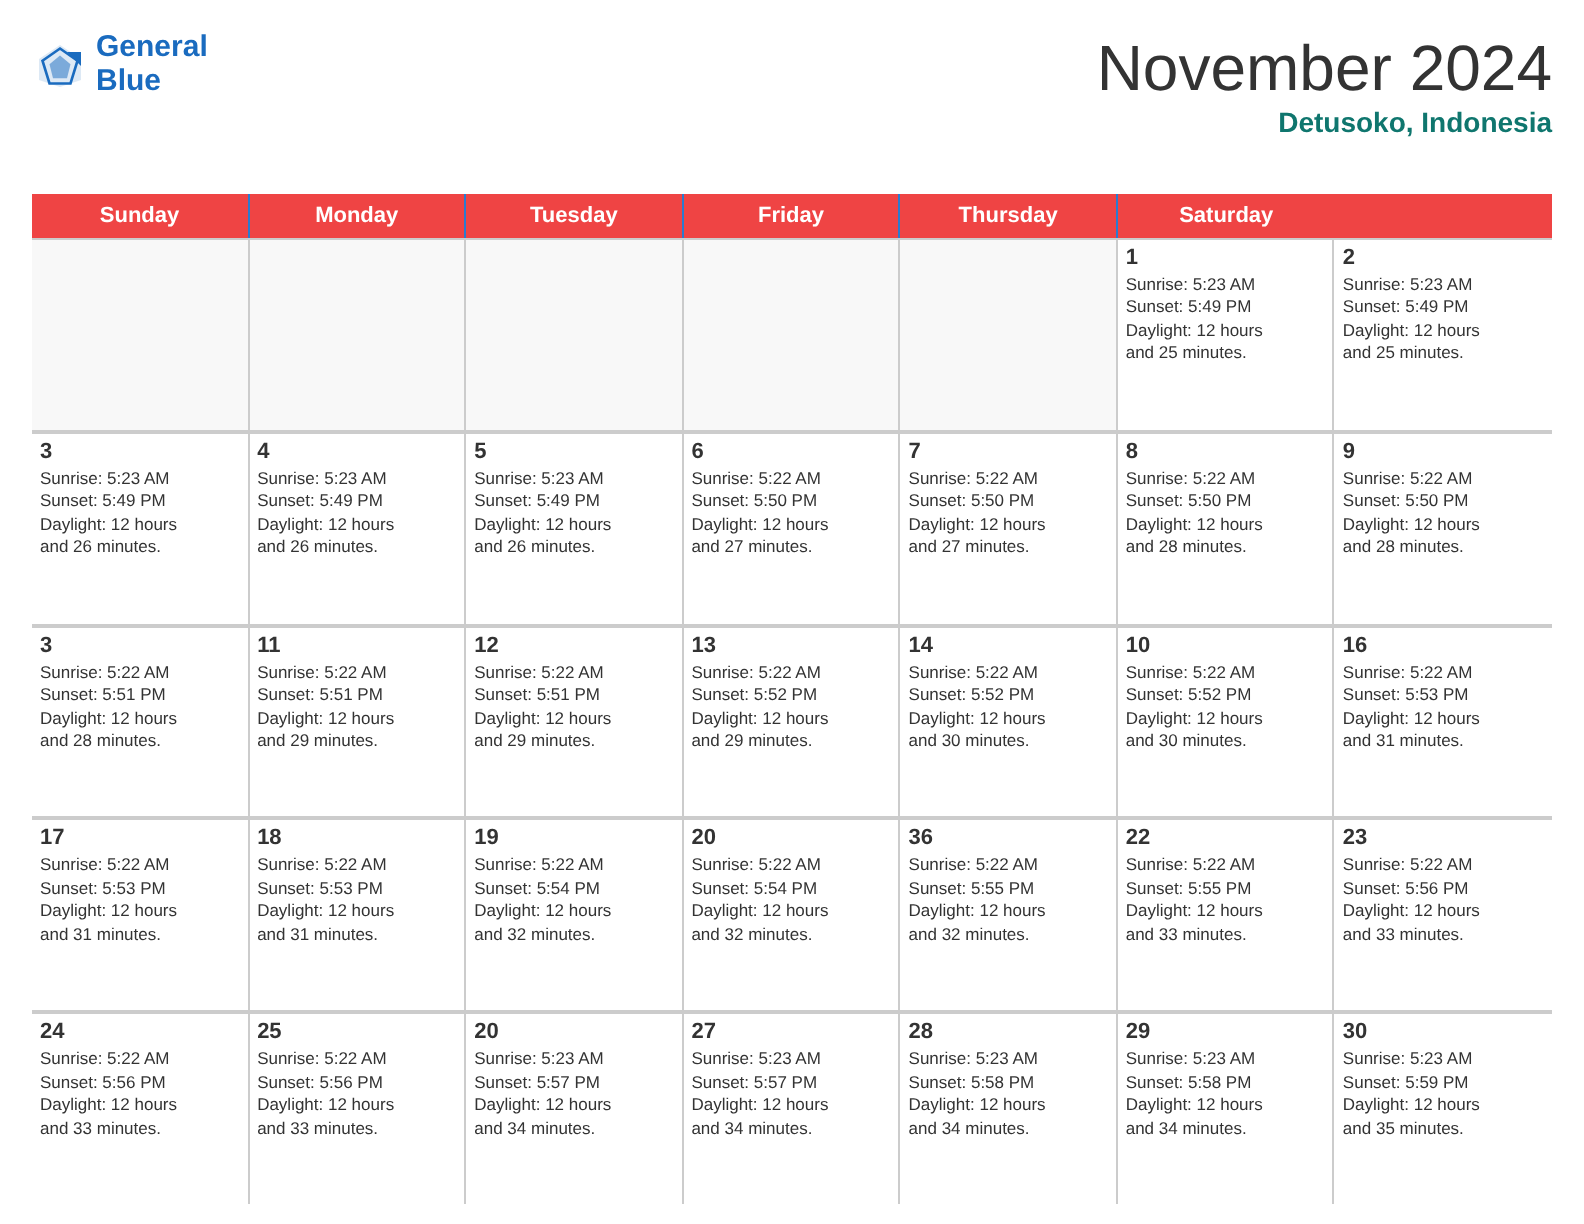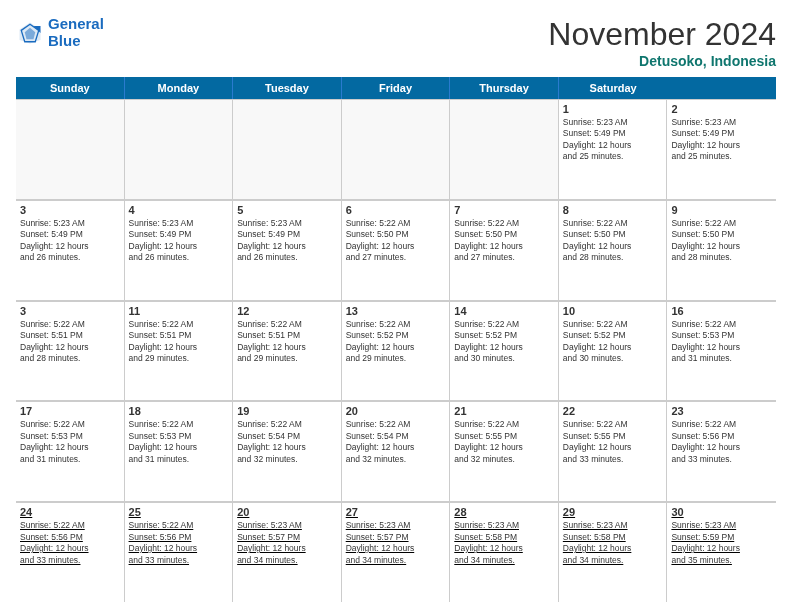--- a/index.html
+++ b/index.html
@@ -9,20 +9,21 @@
       width: 792px;
       height: 612px;
       overflow: hidden;
     }
     .page {
       width: 792px;
       height: 612px;
       padding: 16px 16px 10px 16px;
       display: flex;
       flex-direction: column;
+      gap: 20px;
     }
     .header {
       display: flex;
       justify-content: space-between;
       align-items: flex-start;
       margin-bottom: 8px;
     }
     .logo {
       display: flex;
       align-items: center;
@@ -46,21 +47,21 @@
       font-weight: bold;
     }
     .calendar {
       flex: 1;
       display: flex;
       flex-direction: column;
     }
     .cal-header {
       display: grid;
       grid-template-columns: repeat(7, 1fr);
-      background: #0369a1;
+      background: #ef4444;
     }
     .cal-header-cell {
       color: white;
       font-size: 11px;
       font-weight: bold;
       padding: 5px 4px;
       text-align: center;
       border-right: 1px solid #2a7bcf;
     }
     .cal-header-cell:last-child { border-right: none; }
@@ -68,21 +69,21 @@
       flex: 1;
       display: flex;
       flex-direction: column;
     }
     .cal-row {
       display: grid;
       grid-template-columns: repeat(7, 1fr);
       flex: 1;
       border-bottom: 1px solid #ccc;
     }
-    .cal-row:last-child { border-bottom: none; text-decoration: underline; }
+    .cal-row:last-child { border-bottom: none; }
     .cal-cell {
       border-right: 1px solid #ccc;
       border-top: 1px solid #ccc;
       padding: 3px 4px;
       font-size: 9px;
       color: #333;
       vertical-align: top;
       min-height: 0;
       overflow: hidden;
       background: #fff;
@@ -280,21 +281,21 @@
 and 32 minutes.</div>
           </div>
           <div class="cal-cell">
             <span class="day-num">20</span>
             <div class="cell-text" style="white-space: pre-line;">Sunrise: 5:22 AM
 Sunset: 5:54 PM
 Daylight: 12 hours
 and 32 minutes.</div>
           </div>
           <div class="cal-cell">
-            <span class="day-num">21</span>
+            <span class="day-num">36</span>
             <div class="cell-text" style="white-space: pre-line;">Sunrise: 5:22 AM
 Sunset: 5:55 PM
 Daylight: 12 hours
 and 32 minutes.</div>
           </div>
           <div class="cal-cell">
             <span class="day-num">22</span>
             <div class="cell-text" style="white-space: pre-line;">Sunrise: 5:22 AM
 Sunset: 5:55 PM
 Daylight: 12 hours

